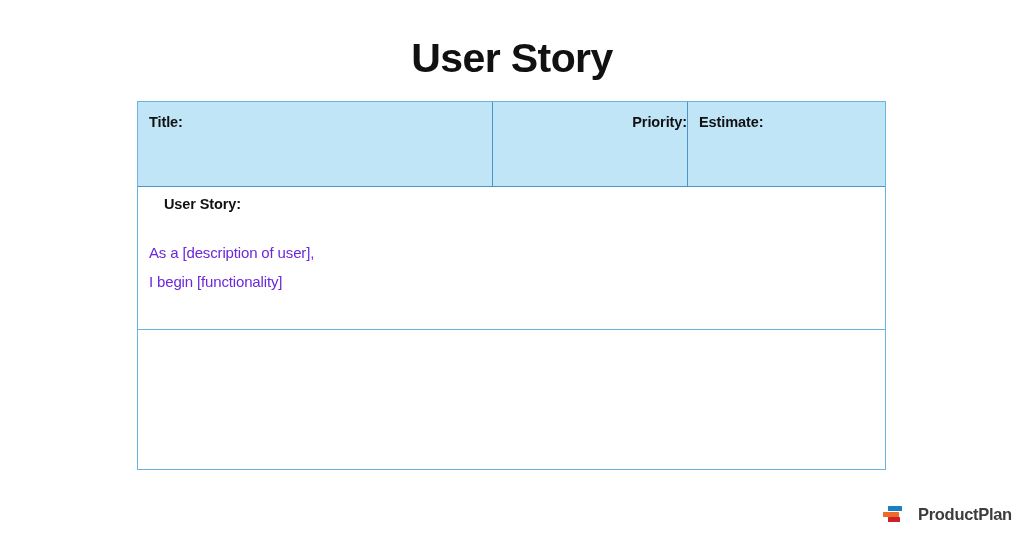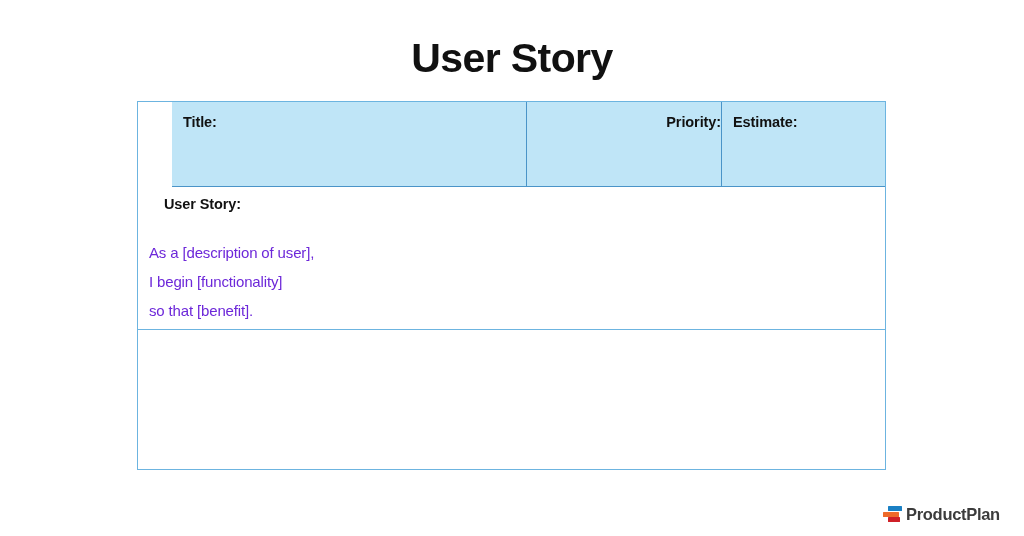--- a/index.html
+++ b/index.html
@@ -44,21 +44,20 @@
     flex-direction: column;
   }
 
   
   .header-row {
     display: flex;
     height: 84px;
     flex: 0 0 84px;
     border-bottom: 1.5px solid #4a94c8;
     background: #bfe5f7;
-    margin-left: 34px;
   }
   .header-cell {
     box-sizing: border-box;
     padding: 12px 0 0 11px;
     background: #bfe5f7;
     font-size: 14.5px;
     font-weight: bold;
     color: #111111;
     letter-spacing: -0.1px;
   }
@@ -98,21 +97,21 @@
     letter-spacing: -0.15px;
   }
 
   
   .brand {
     position: absolute;
     left: 883px;
     top: 505px;
     display: flex;
     align-items: center;
-    gap: 4px;
+    gap: 16px;
   }
   .brand-mark {
     position: relative;
     width: 19px;
     height: 18px;
     flex: 0 0 19px;
   }
   .brand-bar {
     position: absolute;
     border-radius: 0.5px;
@@ -145,21 +144,20 @@
     <div class="header-cell cell-estimate">
       <span>Estimate:</span>
     </div>
   </div>
 
   <div class="section section-story">
     <div class="section-heading">User Story:</div>
     <ul class="section-lines">
       <li>As a [description of user],</li>
       <li>I begin [functionality]</li>
-      <li>so that [benefit].</li>
     </ul>
   </div>
 
 
 </div>
 
 <div class="brand">
   <span class="brand-mark">
     <span class="brand-bar bar-blue"></span>
     <span class="brand-bar bar-orange"></span>

